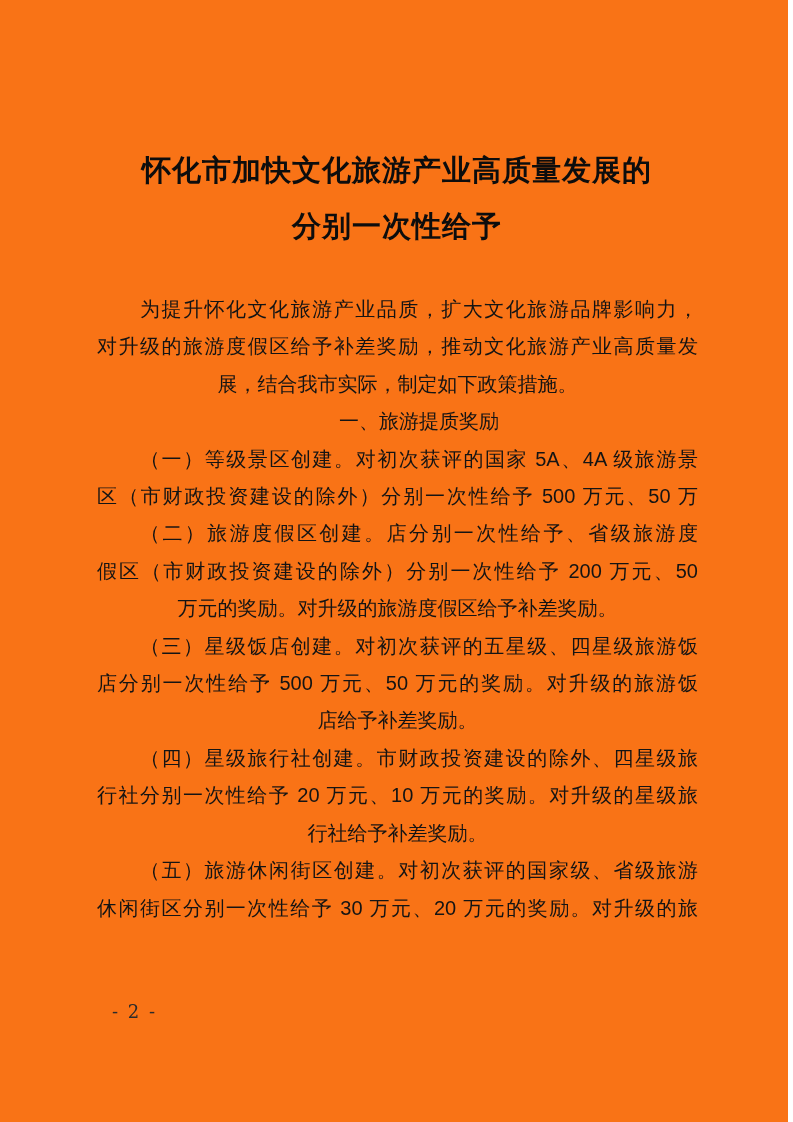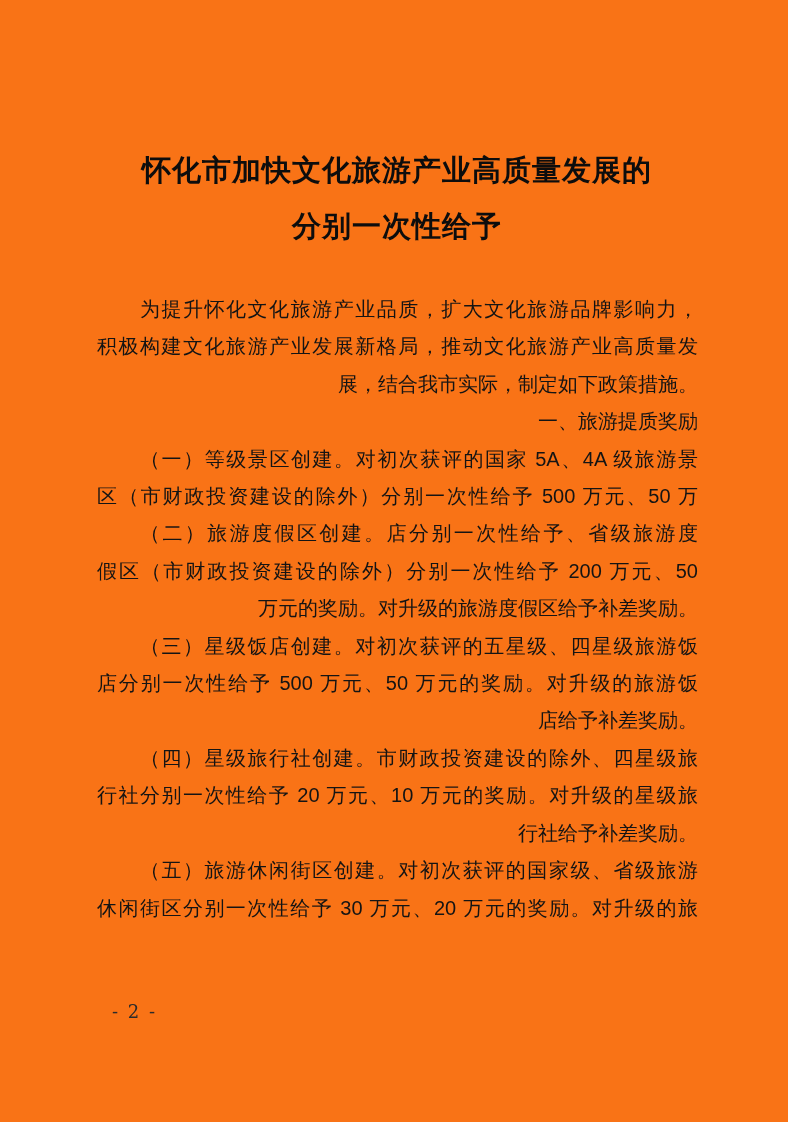--- a/index.html
+++ b/index.html
@@ -32,21 +32,21 @@
     position: absolute;
     top: 291px;
     left: 97px;
     width: 601px;
     font-size: 20px;
     line-height: 37.4px;
     color: #141414;
   }
   .line {
     width: 100%;
-    text-align: right;
+    text-align: center;
     white-space: normal;
   }
   .line.indent {
     text-indent: 43px;
   }
   .line.full {
     text-align: justify;
     text-align-last: justify;
   }
   .page-number {
@@ -64,21 +64,21 @@
 
 <div class="page">
 
   <div class="doc-title">
     <div>怀化市加快文化旅游产业高质量发展的</div>
     <div>分别一次性给予</div>
   </div>
 
   <div class="doc-body">
     <div class="line indent full">为提升怀化文化旅游产业品质，扩大文化旅游品牌影响力，</div>
-    <div class="line full">积极构建文化旅游产业发展新格局，推动文化旅游产业高质量发</div>
+    <div class="line full">对升级的旅游度假区给予补差奖励，推动文化旅游产业高质量发</div>
     <div class="line">展，结合我市实际，制定如下政策措施。</div>
     <div class="line indent">一、旅游提质奖励</div>
     <div class="line indent full">（一）等级景区创建。对初次获评的国家 5A、4A 级旅游景</div>
     <div class="line full">区（市财政投资建设的除外）分别一次性给予 500 万元、50 万</div>
     <div class="line indent full">（二）旅游度假区创建。店分别一次性给予、省级旅游度</div>
     <div class="line full">假区（市财政投资建设的除外）分别一次性给予 200 万元、50</div>
     <div class="line">万元的奖励。对升级的旅游度假区给予补差奖励。</div>
     <div class="line indent full">（三）星级饭店创建。对初次获评的五星级、四星级旅游饭</div>
     <div class="line full">店分别一次性给予 500 万元、50 万元的奖励。对升级的旅游饭</div>
     <div class="line">店给予补差奖励。</div>

